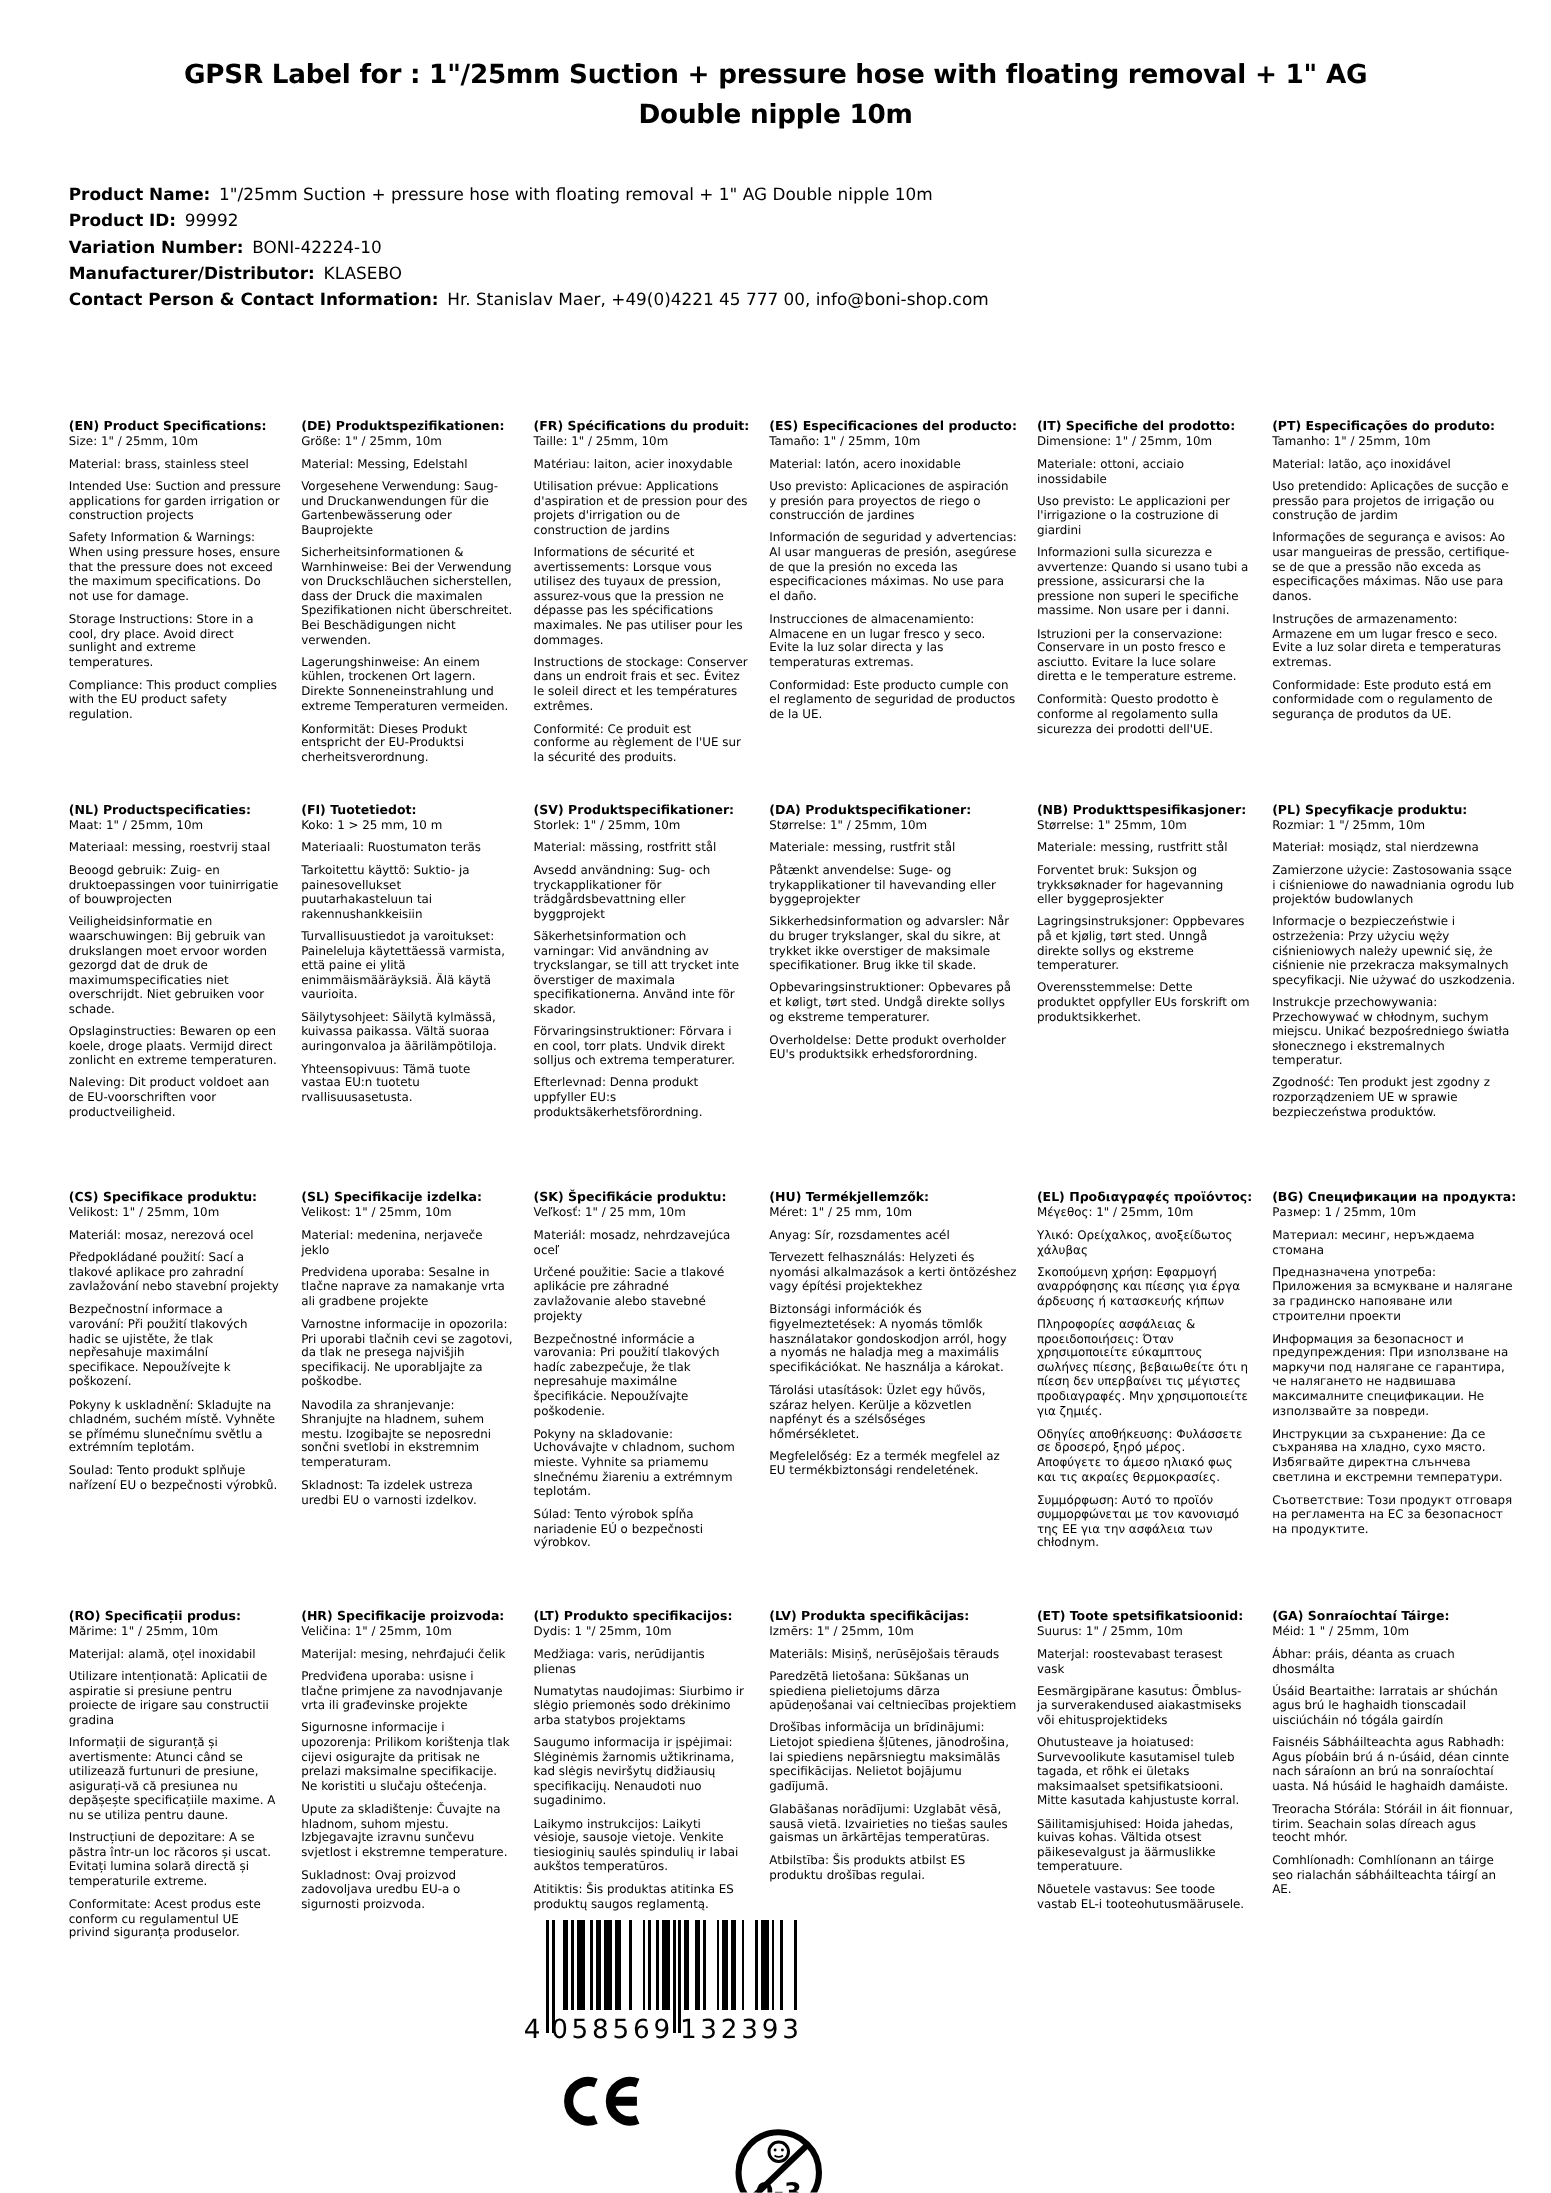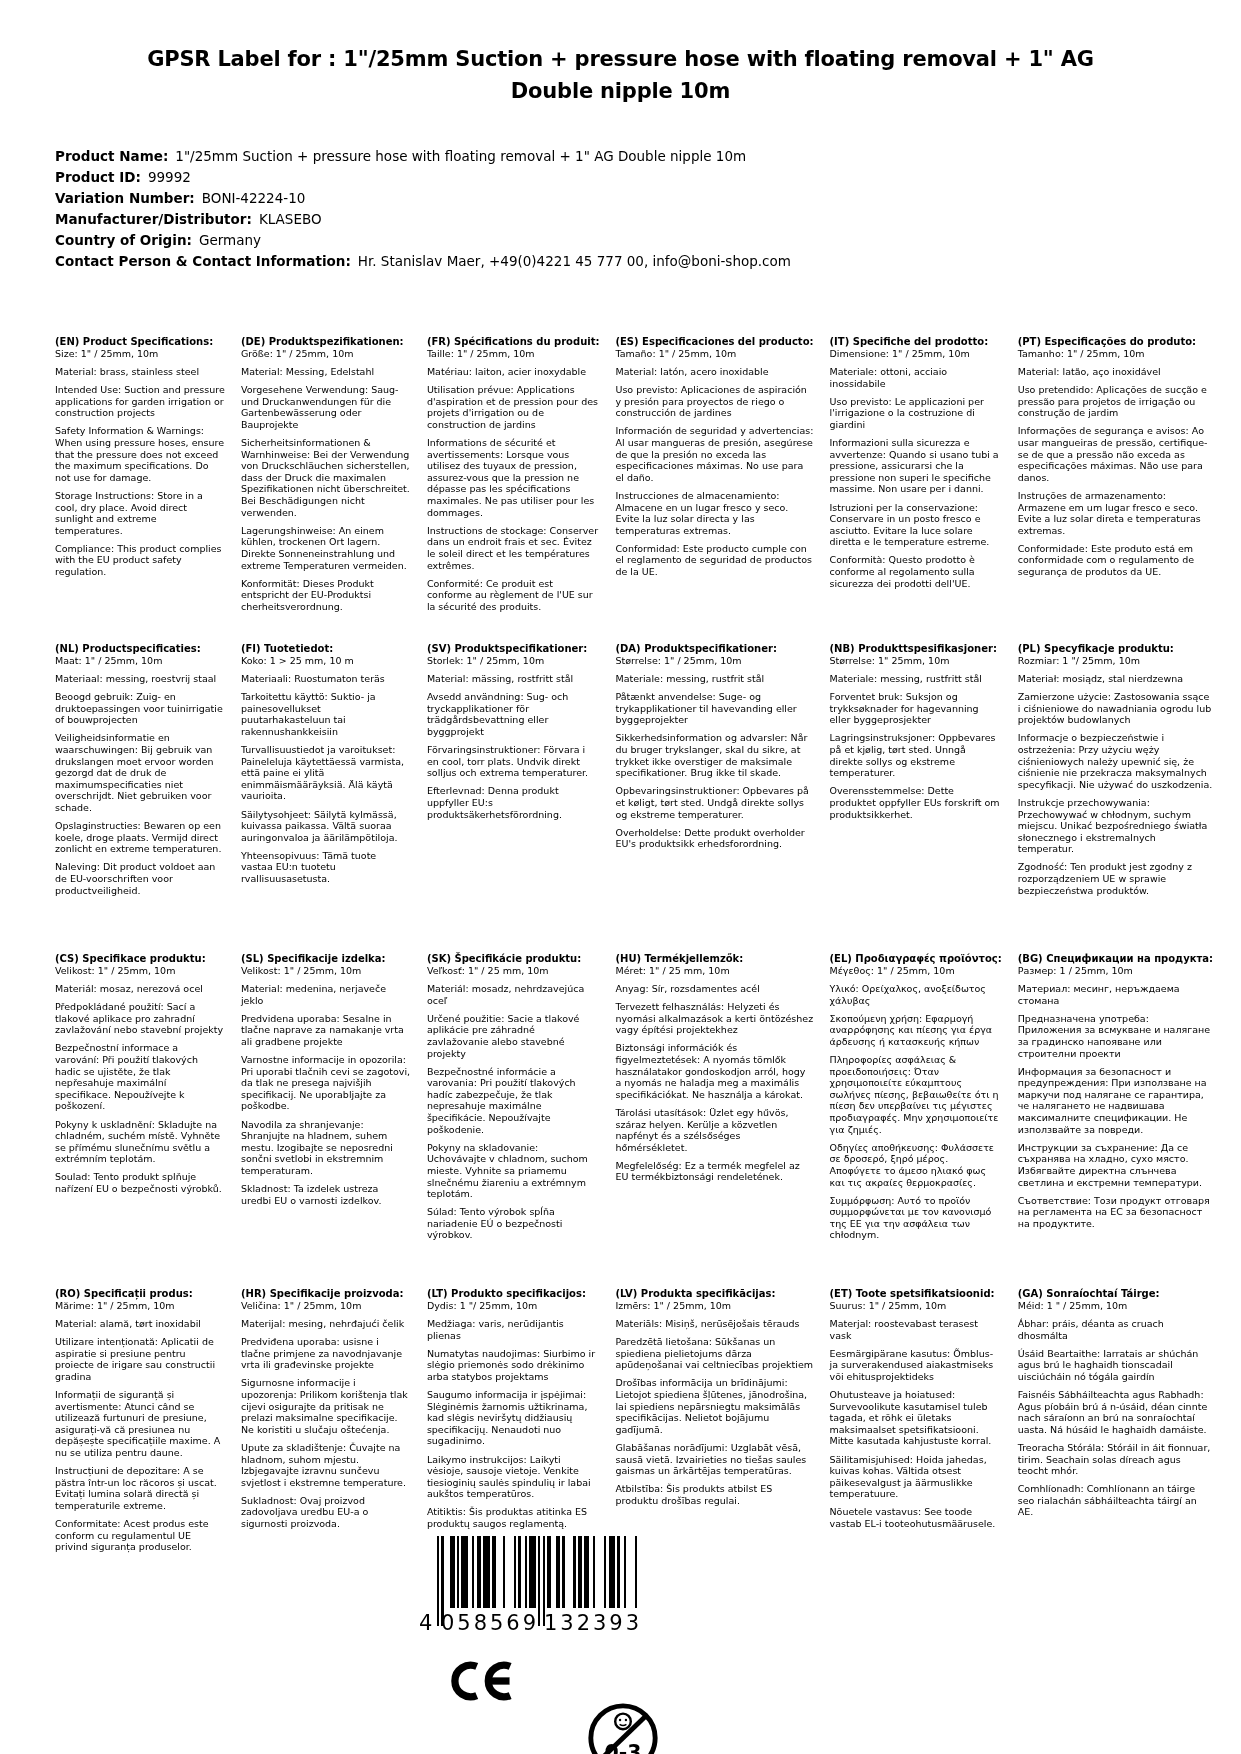--- a/index.html
+++ b/index.html
@@ -48,23 +48,20 @@
   <div class="info-row">
     <span class="info-label">Product ID:</span><span class="info-value">99992</span>
   </div>
   <div class="info-row">
     <span class="info-label">Variation Number:</span><span class="info-value">BONI-42224-10</span>
   </div>
   <div class="info-row">
     <span class="info-label">Manufacturer/Distributor:</span><span class="info-value">KLASEBO</span>
   </div>
   <div class="info-row">
-    <span class="info-label">Country of Origin:</span><span class="info-value">Germany</span>
-  </div>
-  <div class="info-row">
     <span class="info-label">Contact Person &amp; Contact Information:</span><span class="info-value">Hr. Stanislav Maer, +49(0)4221 45 777 00, info@boni-shop.com</span>
   </div>
 </div>
 
 <div class="specs">
     <div class="spec">
       <h3>(EN) Product Specifications:</h3>
       <p class="first">Size: 1" / 25mm, 10m</p>
       <p>Material: brass, stainless steel</p>
       <p>Intended Use: Suction and pressure applications for garden irrigation or construction projects</p>
@@ -133,20 +130,21 @@
       <p>Tarkoitettu käyttö: Suktio- ja painesovellukset puutarhakasteluun tai rakennushankkeisiin</p>
       <p>Turvallisuustiedot ja varoitukset: Paineleluja käytettäessä varmista, että paine ei ylitä enimmäismääräyksiä. Älä käytä vaurioita.</p>
       <p>Säilytysohjeet: Säilytä kylmässä, kuivassa paikassa. Vältä suoraa auringonvaloa ja äärilämpötiloja.</p>
       <p>Yhteensopivuus: Tämä tuote vastaa EU:n tuotetu rvallisuusasetusta.</p>
     </div>
     <div class="spec">
       <h3>(SV) Produktspecifikationer:</h3>
       <p class="first">Storlek: 1" / 25mm, 10m</p>
       <p>Material: mässing, rostfritt stål</p>
       <p>Avsedd användning: Sug- och tryckapplikationer för trädgårdsbevattning eller byggprojekt</p>
+      <p>Säkerhetsinformation och varningar: Vid användning av tryckslangar, se till att trycket inte överstiger de maximala specifikationerna. Använd inte för skador.</p>
       <p>Förvaringsinstruktioner: Förvara i en cool, torr plats. Undvik direkt solljus och extrema temperaturer.</p>
       <p>Efterlevnad: Denna produkt uppfyller EU:s produktsäkerhetsförordning.</p>
     </div>
     <div class="spec">
       <h3>(DA) Produktspecifikationer:</h3>
       <p class="first">Størrelse: 1" / 25mm, 10m</p>
       <p>Materiale: messing, rustfrit stål</p>
       <p>Påtænkt anvendelse: Suge- og trykapplikationer til havevanding eller byggeprojekter</p>
       <p>Sikkerhedsinformation og advarsler: Når du bruger trykslanger, skal du sikre, at trykket ikke overstiger de maksimale specifikationer. Brug ikke til skade.</p>
       <p>Opbevaringsinstruktioner: Opbevares på et køligt, tørt sted. Undgå direkte sollys og ekstreme temperaturer.</p>
@@ -219,21 +217,21 @@
       <p class="first">Размер: 1 / 25mm, 10m</p>
       <p>Материал: месинг, неръждаема стомана</p>
       <p>Предназначена употреба: Приложения за всмукване и налягане за градинско напояване или строителни проекти</p>
       <p>Информация за безопасност и предупреждения: При използване на маркучи под налягане се гарантира, че налягането не надвишава максималните спецификации. Не използвайте за повреди.</p>
       <p>Инструкции за съхранение: Да се съхранява на хладно, сухо място. Избягвайте директна слънчева светлина и екстремни температури.</p>
       <p>Съответствие: Този продукт отговаря на регламента на ЕС за безопасност на продуктите.</p>
     </div>
     <div class="spec">
       <h3>(RO) Specificații produs:</h3>
       <p class="first">Mărime: 1" / 25mm, 10m</p>
-      <p>Material: alamă, tørt inoxidabil</p>
+      <p>Materijal: alamă, oțel inoxidabil</p>
       <p>Utilizare intenționată: Aplicatii de aspiratie si presiune pentru proiecte de irigare sau constructii gradina</p>
       <p>Informații de siguranță și avertismente: Atunci când se utilizează furtunuri de presiune, asigurați-vă că presiunea nu depășește specificațiile maxime. A nu se utiliza pentru daune.</p>
       <p>Instrucțiuni de depozitare: A se păstra într-un loc răcoros și uscat. Evitați lumina solară directă și temperaturile extreme.</p>
       <p>Conformitate: Acest produs este conform cu regulamentul UE privind siguranța produselor.</p>
     </div>
     <div class="spec">
       <h3>(HR) Specifikacije proizvoda:</h3>
       <p class="first">Veličina: 1" / 25mm, 10m</p>
       <p>Materijal: mesing, nehrđajući čelik</p>
       <p>Predviđena uporaba: usisne i tlačne primjene za navodnjavanje vrta ili građevinske projekte</p>

